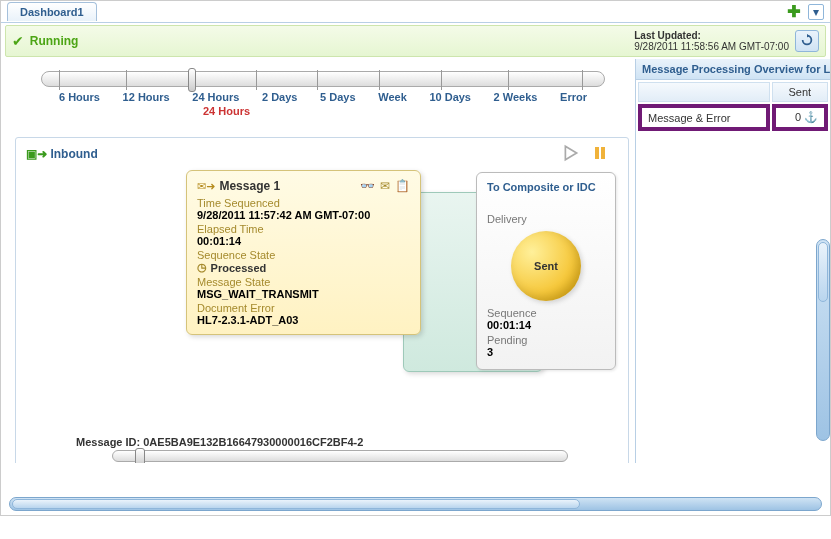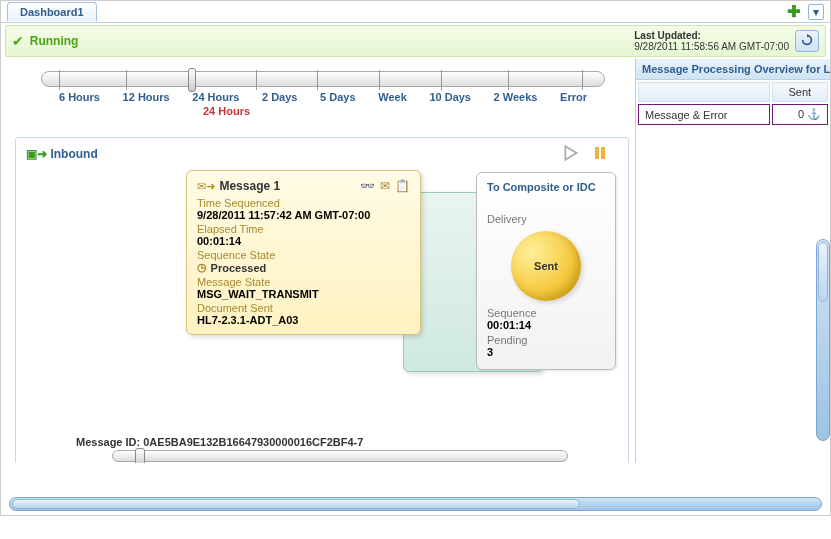--- a/index.html
+++ b/index.html
@@ -25,21 +25,21 @@
   .time-slider { position:relative; height: 16px; background:linear-gradient(#fff,#ddd); border:1px solid #aaa; border-radius:8px; }
   .tick { position:absolute; top:-2px; width:1px; height:20px; background:#999; }
   .slider-thumb { position:absolute; top:-4px; width:8px; height:24px; background:linear-gradient(#fff,#ccc); border:1px solid #888; border-radius:3px; cursor:pointer;}
   .time-labels { display:flex; justify-content:space-between; margin: 4px 18px 0 18px; color:#2f5e8f; font-weight:bold; font-size:11px;}
   .time-labels span { cursor:pointer; white-space:nowrap; }
   .selected-range { text-align:left; color:#c33; font-weight:bold; font-size:11px; margin-left:162px; margin-top:2px;}
   .right-panel { width:195px; border-left:1px solid #b8cfe5; overflow:hidden; }
   .right-panel-header { background:linear-gradient(#eaf3fb,#cfe3f4); border-bottom:1px solid #b8cfe5; padding:4px 6px; font-weight:bold; color:#2f5e8f; font-size:11px; white-space:nowrap;}
   .msg-table { width:100%; font-size:11px; }
   .msg-table th { background:linear-gradient(#f5f9fd,#e2edf7); border:1px solid #cfe0ef; padding:3px 8px; font-weight:normal; color:#333; }
-  .msg-table td { border:1px solid #701a75; padding:3px 6px; }
+  .msg-table td { border:4px solid #701a75; padding:3px 6px; }
   .msg-table .sent-cell { text-align:right; white-space:nowrap;}
   .link-icon { color:#2f5e8f; }
   .inbound-panel { border:1px solid #c8d8e8; border-radius:3px; margin:20px 6px 0 4px; background:#fff; position:relative; height: 350px; }
   .inbound-header { display:flex; align-items:center; justify-content:space-between; padding:6px 10px; }
   .inbound-left { display:flex; align-items:center; gap:3px; color:#2f5e8f; font-weight:bold; font-size:12px;}
   .inbound-right { display:flex; gap:12px; align-items:center; padding-right:10px;}
   .play-btn { color:#888; cursor:pointer; }
   .pause-btn { color:#e9a400; font-weight:bold; cursor:pointer; letter-spacing:2px;}
   .card-area { position:relative; height:260px; margin-left:170px;}
   .msg-card { position:absolute; border-radius:6px; box-shadow: 2px 2px 5px rgba(0,0,0,.15); border:1px solid; padding:8px 10px; font-size:11px; }
@@ -203,41 +203,41 @@
           <div class="fld-value">9/28/2011 11:57:42 AM GMT-07:00</div>
           <div class="fld-label">Elapsed Time</div>
           <div class="fld-value">00:01:14</div>
           <div class="fld-label">Sequence State</div>
           <div class="processed-row">
             <span class="clock-icon">◷</span>
             <span>Processed</span>
           </div>
           <div class="fld-label">Message State</div>
           <div class="fld-value">MSG_WAIT_TRANSMIT</div>
-          <div class="fld-label">Document Sent</div>
+          <div class="fld-label">Document Error</div>
           <div class="fld-value">HL7-2.3.1-ADT_A03</div>
         </div>
       </div>
 
       <div class="delivery-card">
         <div class="delivery-title">To Composite or IDC</div>
         <div class="dfld-label" style="margin-top:20px;">Delivery</div>
         <div class="gauge-wrap">
           <div class="gauge">
             <span>Sent</span>
           </div>
         </div>
         <div class="dfld-label">Sequence</div>
         <div class="dfld-value">00:01:14</div>
         <div class="dfld-label">Pending</div>
         <div class="dfld-value">3</div>
       </div>
 
       <div class="msg-id-row">
-        <span class="lbl">Message ID: </span><span class="lbl">0AE5BA9E132B16647930000016CF2BF4-7</span>
+        <span class="lbl">Message ID: </span><span class="lbl">0AE5BA9E132B16647930000016CF2BF4-2</span>
       </div>
       <div class="inner-scroll">
         <div class="inner-scroll-thumb"></div>
       </div>
       <div class="pager">1 of 3</div>
     </div>
   </div>
 
   <div class="right-panel">
     <div class="right-panel-header">Message Processing Overview for Las</div>

